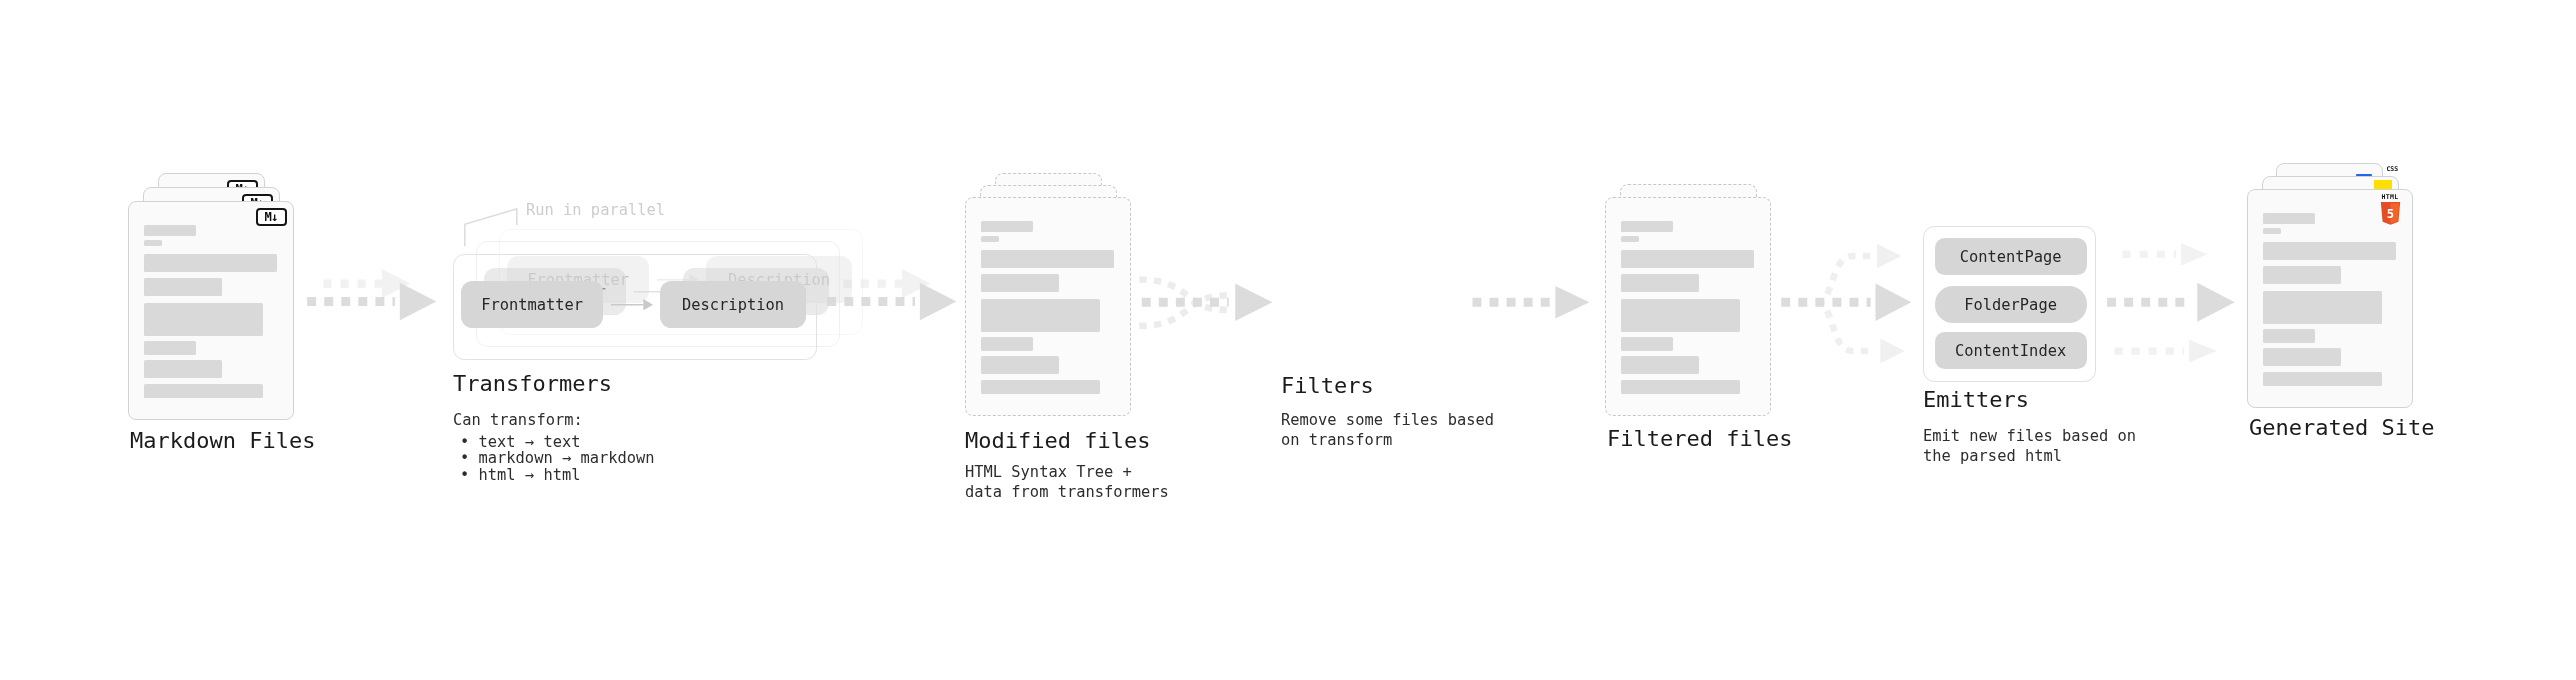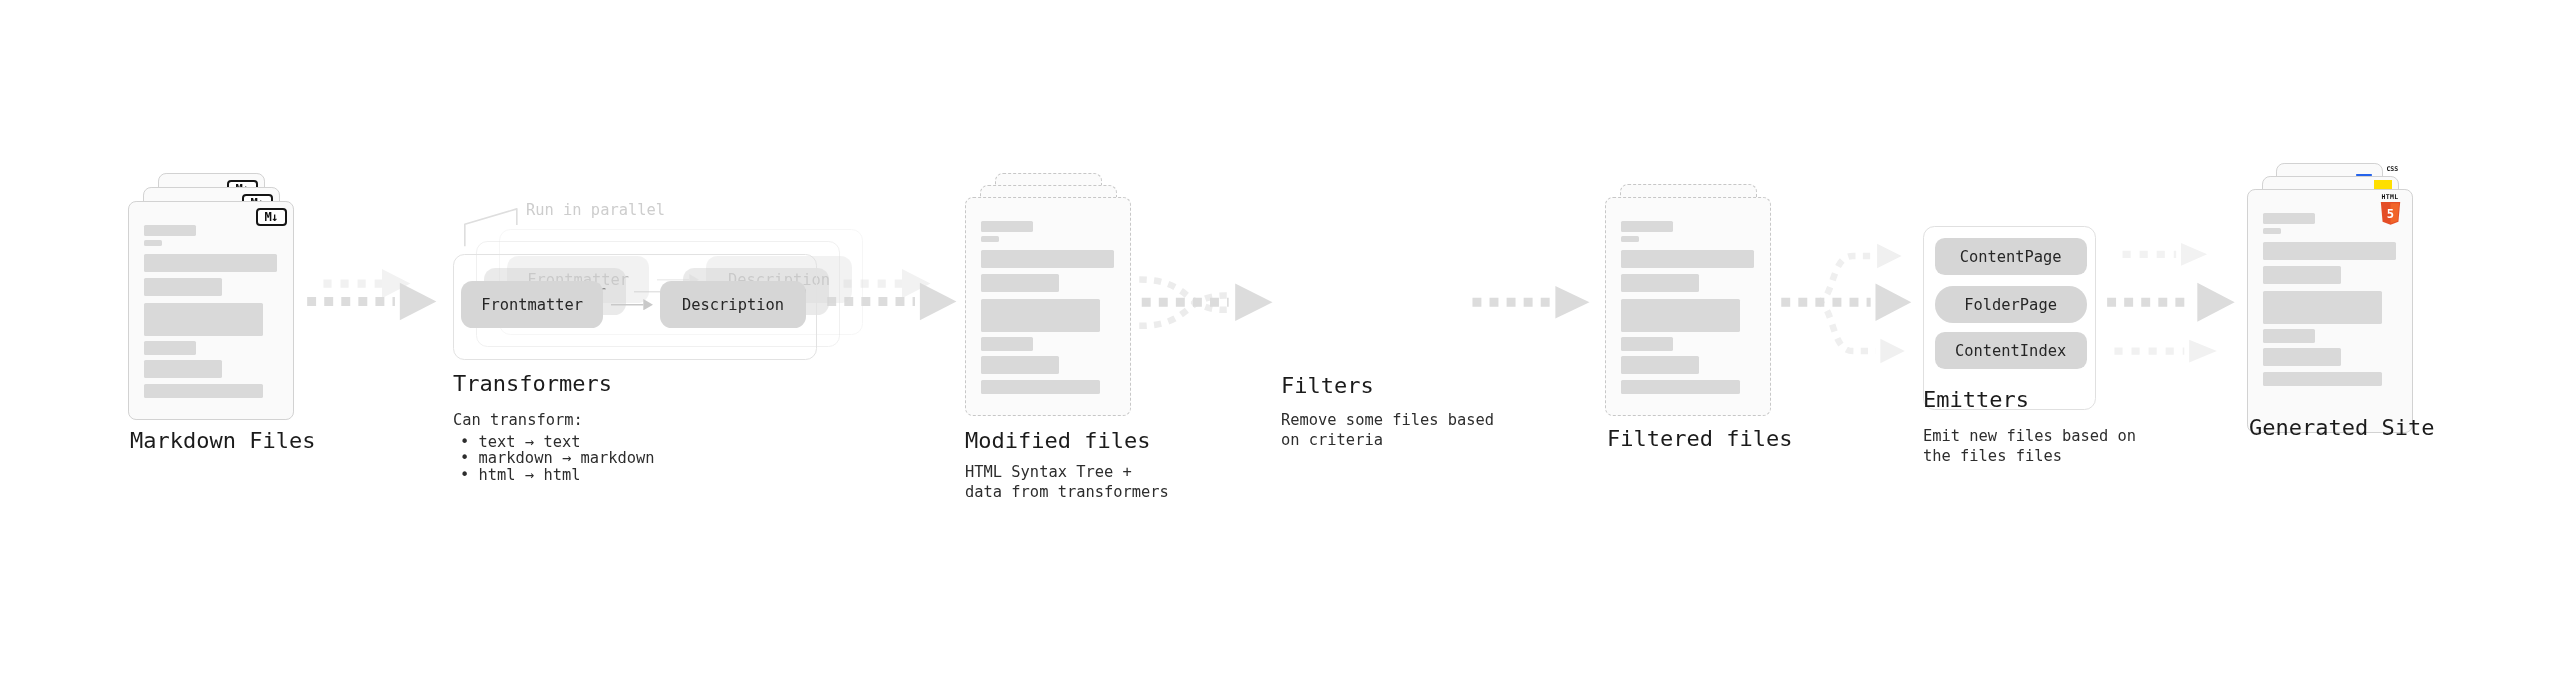--- a/index.html
+++ b/index.html
@@ -170,60 +170,60 @@
   </div>
   <div class="sec-title" style="left:965px;top:429px;">Modified files</div>
   <div class="sec-desc" style="left:965px;top:462px;">
     <div>HTML Syntax Tree +</div>
     <div>data from transformers</div>
   </div>
 
   <div class="sec-title" style="left:1281px;top:374px;">Filters</div>
   <div class="sec-desc" style="left:1281px;top:410px;">
     <div>Remove some files based</div>
-    <div>on criteria</div>
+    <div>on transform</div>
   </div>
 
   <div>
     <div class="doc dashed" style="left:1620px;top:184px;width:137px;height:219px;"></div>
     <div class="doc dashed" style="left:1605px;top:197px;width:166px;height:219px;">
         <div class="bar" style="left: 15.4px; top: 23px; width: 52px; height: 11.4px;"></div>
         <div class="bar" style="left: 15.4px; top: 38px; width: 18px; height: 5.7px;"></div>
         <div class="bar" style="left: 15.4px; top: 52px; width: 133px; height: 18px;"></div>
         <div class="bar" style="left: 15.4px; top: 76px; width: 78px; height: 18px;"></div>
         <div class="bar" style="left: 15.4px; top: 101px; width: 119px; height: 32.5px;"></div>
         <div class="bar" style="left: 15.4px; top: 139px; width: 52px; height: 14px;"></div>
         <div class="bar" style="left: 15.4px; top: 158px; width: 78px; height: 18px;"></div>
         <div class="bar" style="left: 15.4px; top: 182px; width: 119px; height: 14px;"></div>
       </div>
   </div>
   <div class="sec-title" style="left:1607px;top:427px;">Filtered files</div>
 
-  <div class="white-box" style="left:1923px;top:226px;width:173px;height:184px;">
+  <div class="white-box" style="left:1923px;top:226px;width:173px;height:156px;">
     <div class="pill" style="left:10.6px;top:11.4px;width:152px;height:37px;border-radius:9.8px;">ContentPage</div>
     <div class="pill" style="left:10.6px;top:59px;width:152px;height:37px;border-radius:18px;">FolderPage</div>
     <div class="pill" style="left:10.6px;top:105px;width:152px;height:37px;border-radius:9.8px;">ContentIndex</div>
   </div>
   <div class="sec-title" style="left:1923px;top:388px;">Emitters</div>
   <div class="sec-desc" style="left:1923px;top:426px;">
     <div>Emit new files based on</div>
-    <div>the files files</div>
+    <div>the parsed html</div>
   </div>
 
   <div>
     <div class="doc" style="left:2276px;top:163px;width:107px;height:219px;">
       <div class="css-badge">
         <div class="css-txt">CSS</div>
         <div class="css-bar"></div>
       </div>
     </div>
     <div class="doc" style="left:2262px;top:176px;width:137px;height:219px;">
       <div class="js-badge"></div>
     </div>
-    <div class="doc" style="left:2247px;top:189px;width:166px;height:244px;">
+    <div class="doc" style="left:2247px;top:189px;width:166px;height:219px;">
       <div class="html5-badge">
         <div class="html-txt">HTML</div>
         <svg width="21" height="23.6" viewBox="0 0 26 29" style="position:static;display:block;margin:0.8px auto 0;">
           <path d="M1 0 L25 0 L22.8 24.5 L13 28 L3.2 24.5 Z" fill="#e44d26"></path>
           <path d="M13 1.5 L23.6 1.5 L21.7 23.4 L13 26.5 Z" fill="#f16529"></path>
           <text x="13" y="19.5" text-anchor="middle" font-size="15" font-weight="bold" fill="#ffffff" font-family="'DejaVu Sans Mono','Liberation Mono',monospace">5</text>
         </svg>
       </div>
     <div class="bar" style="left: 15.4px; top: 23px; width: 52px; height: 11.4px;"></div>
         <div class="bar" style="left: 15.4px; top: 38px; width: 18px; height: 5.7px;"></div>

